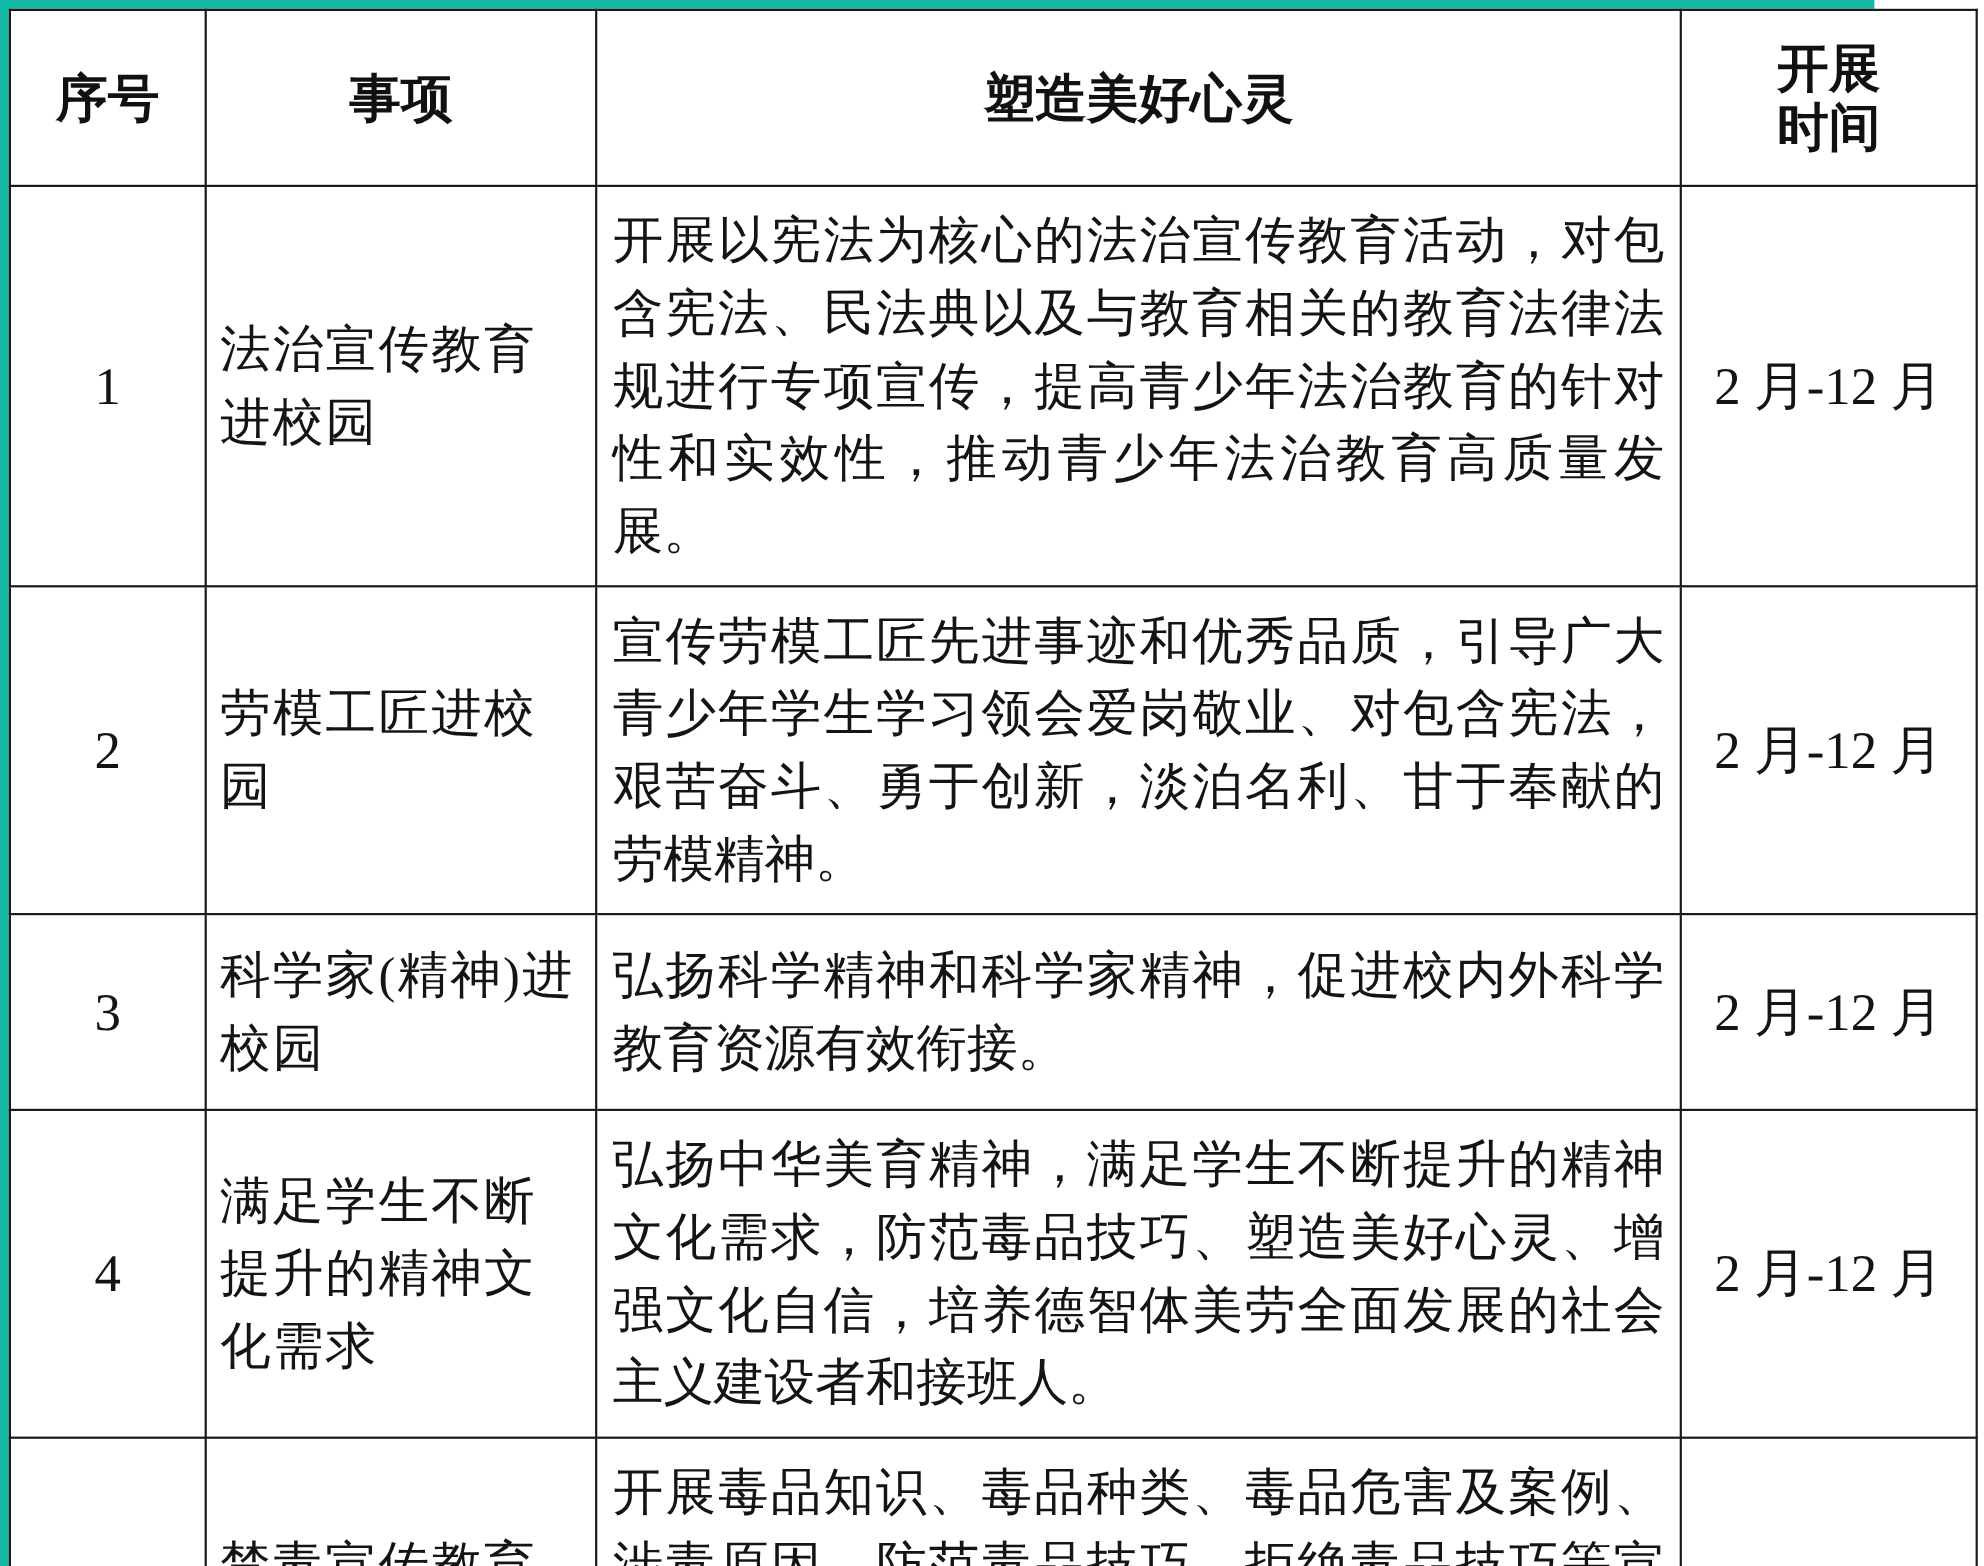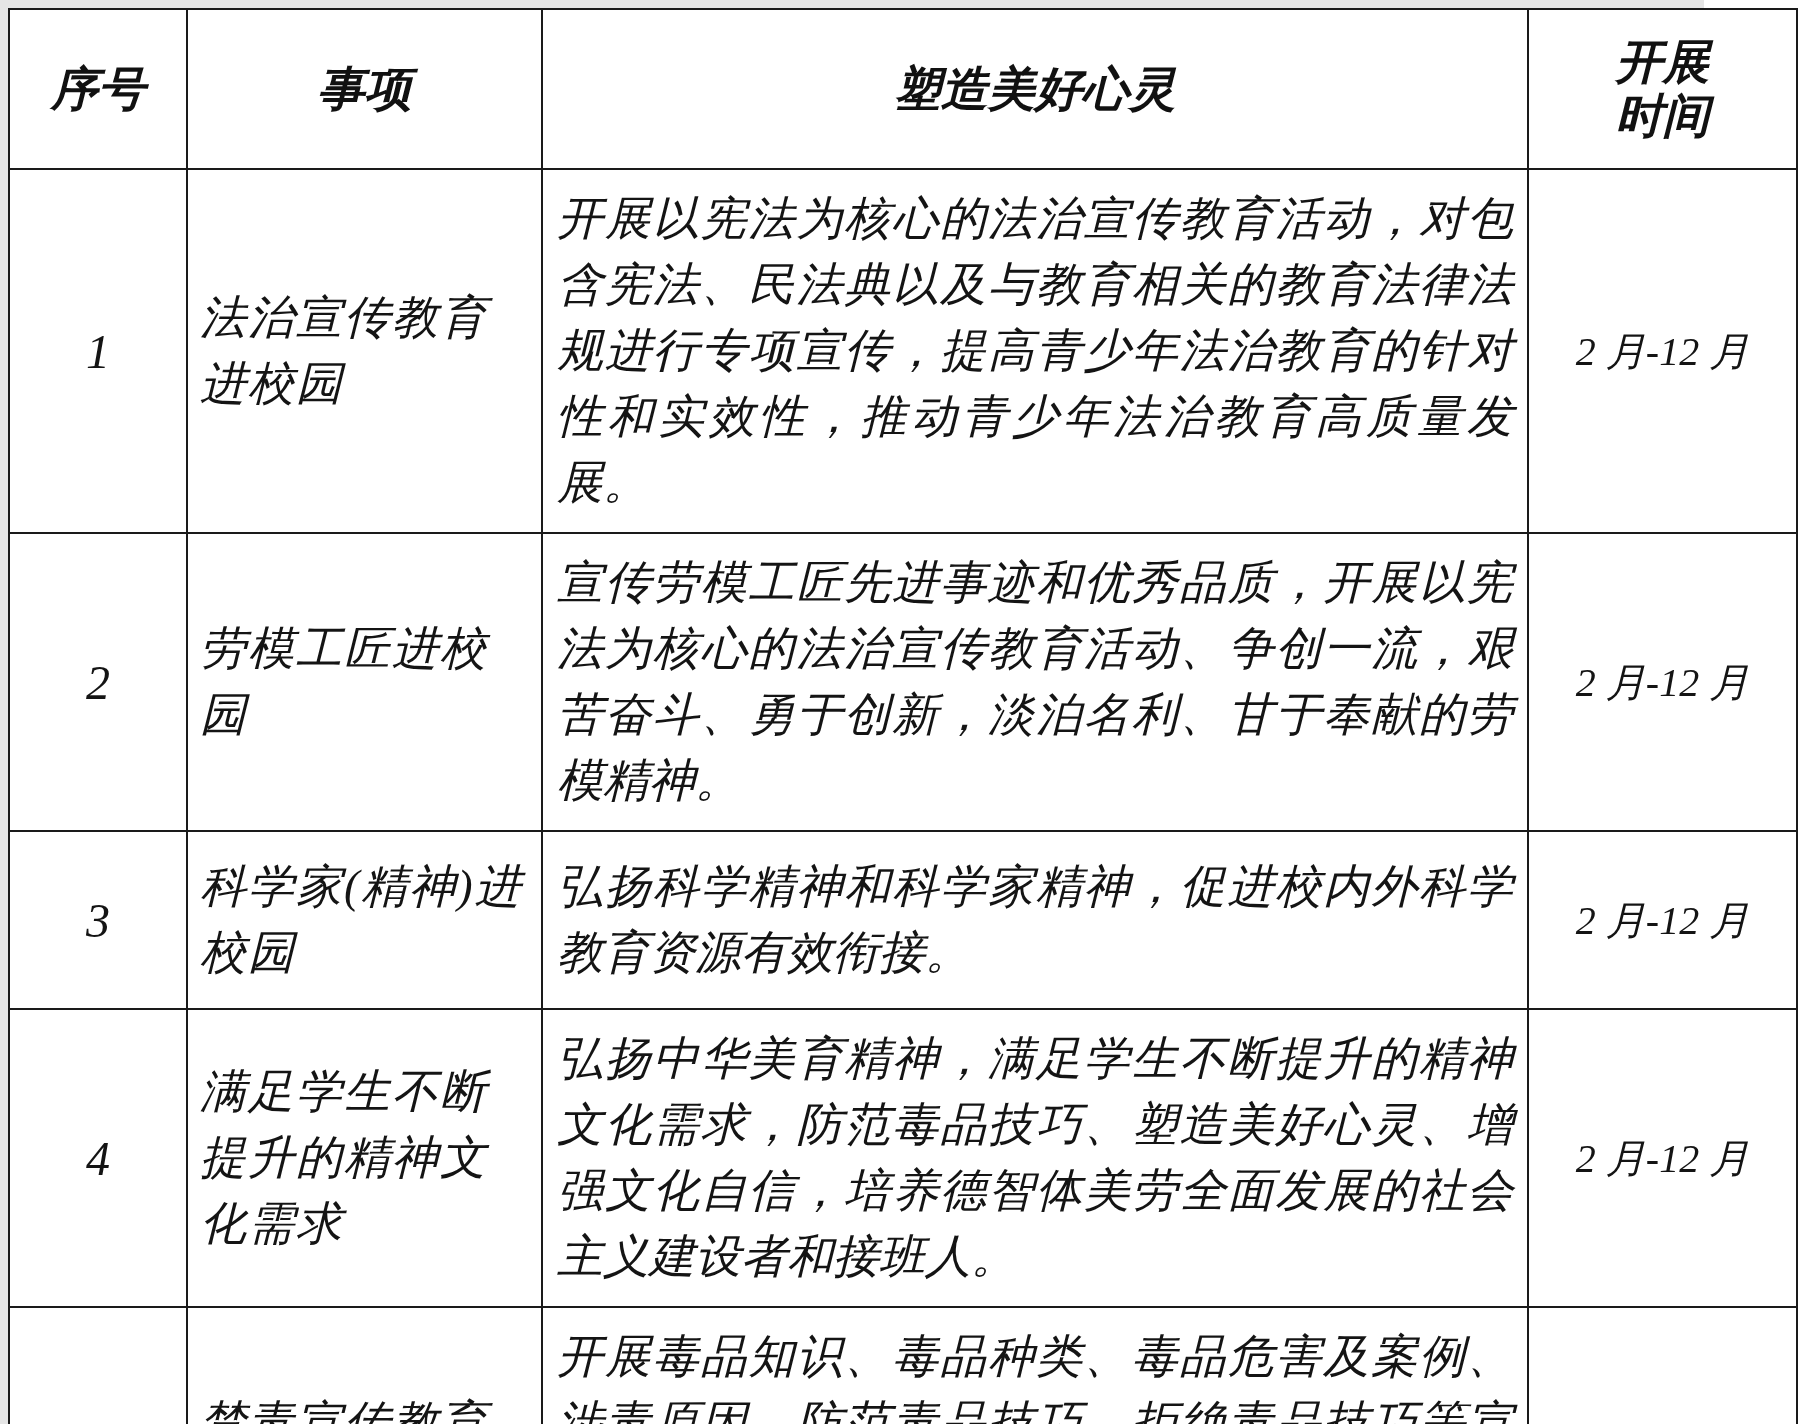--- a/index.html
+++ b/index.html
@@ -6,22 +6,21 @@
     margin: 0;
     padding: 0;
     background: #ffffff;
     font-family: "Liberation Serif", serif;
   }
   .page {
     width: 1704px;
     height: 1424px;
     box-sizing: border-box;
     padding: 8px;
-    background: #e5e5e5;
-    font-style: italic;
+    background: #14b8a6;
   }
   table.activities {
     border-collapse: collapse;
     table-layout: fixed;
     width: 1788px;
     color: #141414;
     background: #ffffff;
   }
   table.activities th,
   table.activities td {
@@ -60,21 +59,21 @@
   }
   td.cell-content {
     font-size: 46px;
     line-height: 66px;
     padding: 16px 14px;
     text-align: justify;
     text-align-last: left;
   }
   td.cell-time {
     text-align: center;
-    font-size: 40px;
+    font-size: 48px;
     white-space: nowrap;
     padding: 12px;
   }
 </style>
 </head>
 <body>
 
 <div class="page">
   <table class="activities">
     <colgroup>
@@ -95,21 +94,21 @@
     <tbody>
       <tr>
         <td class="cell-num">1</td>
         <td class="cell-item">法治宣传教育进校园</td>
         <td class="cell-content">开展以宪法为核心的法治宣传教育活动，对包含宪法、民法典以及与教育相关的教育法律法规进行专项宣传，提高青少年法治教育的针对性和实效性，推动青少年法治教育高质量发展。</td>
         <td class="cell-time">2 月-12 月</td>
       </tr>
       <tr>
         <td class="cell-num">2</td>
         <td class="cell-item">劳模工匠进校园</td>
-        <td class="cell-content">宣传劳模工匠先进事迹和优秀品质，开展以宪法为核心的法治宣传教育活动、争创一流，艰苦奋斗、勇于创新，淡泊名利、甘于奉献的劳模精神。</td>
+        <td class="cell-content">宣传劳模工匠先进事迹和优秀品质，引导广大青少年学生学习领会爱岗敬业、对包含宪法，艰苦奋斗、勇于创新，淡泊名利、甘于奉献的劳模精神。</td>
         <td class="cell-time">2 月-12 月</td>
       </tr>
       <tr>
         <td class="cell-num">3</td>
         <td class="cell-item">科学家(精神)进校园</td>
         <td class="cell-content">弘扬科学精神和科学家精神，促进校内外科学教育资源有效衔接。</td>
         <td class="cell-time">2 月-12 月</td>
       </tr>
       <tr>
         <td class="cell-num">4</td>

